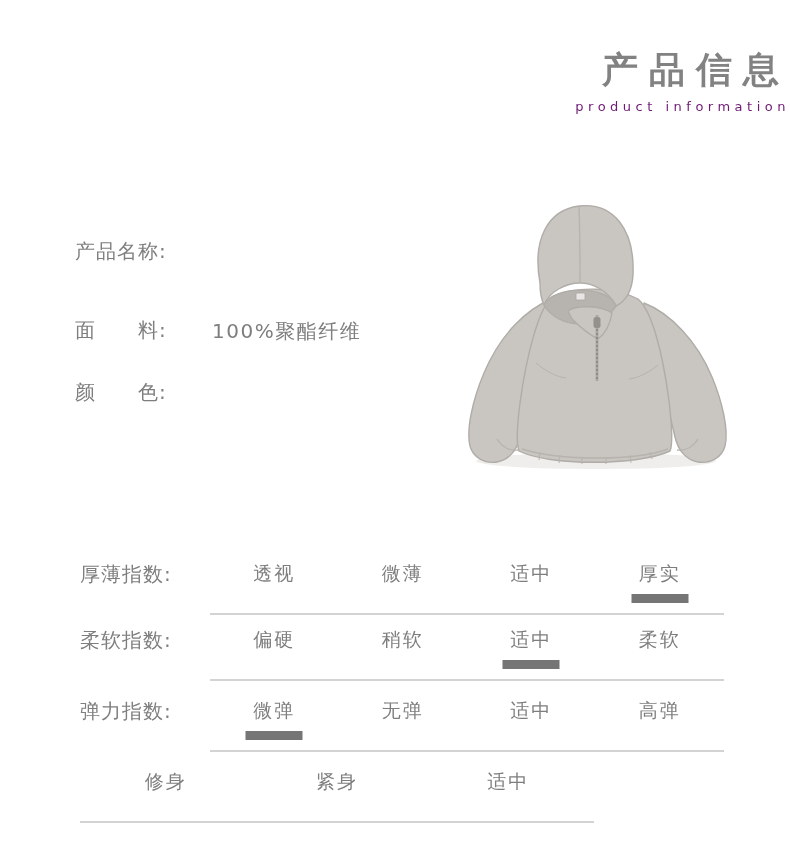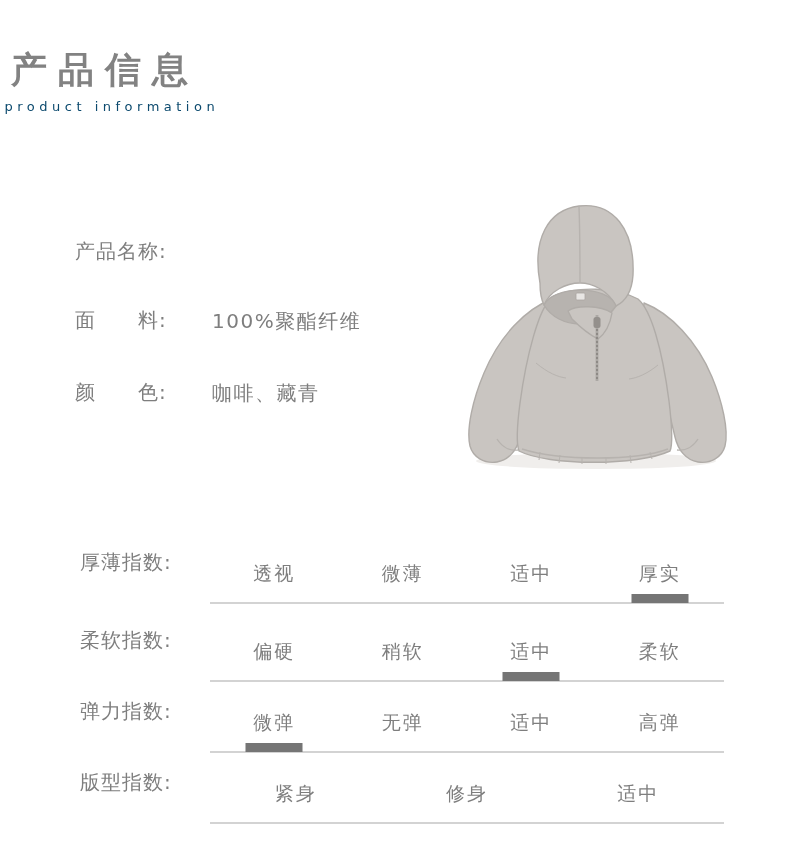--- a/index.html
+++ b/index.html
@@ -13,60 +13,60 @@
     --bg:#ffffff;
   }
   *{box-sizing:border-box;}
   html,body{margin:0;padding:0;background:#f4f4f4;}
   body{font-family:"DejaVu Sans","Liberation Sans",sans-serif;}
   .page{
     position:relative;width:790px;height:852px;margin:0 auto;
     background:var(--bg);overflow:hidden;color:var(--text);
   }
   
-  .header{position:absolute;top:50px;left:0;width:100%;text-align:left;}
+  .header{position:absolute;top:50px;left:0;width:100%;text-align:right;}
   .page-title{
     font-size:36px;font-weight:bold;color:var(--title);
     letter-spacing:11px;text-indent:11px;line-height:1.1;
   }
   .page-subtitle{
-    margin-top:9px;font-size:13px;color:#0c4a6e;
+    margin-top:9px;font-size:13px;color:#701a75;
     letter-spacing:4.5px;text-indent:4.5px;text-transform:lowercase;
   }
   
   .info-row{position:absolute;left:75px;display:flex;align-items:flex-start;}
   .info-label{
     width:106px;flex:0 0 106px;font-size:20px;color:var(--text);
     white-space:nowrap;letter-spacing:1px;
   }
   .info-value{margin-left:31px;font-size:20px;color:var(--text);letter-spacing:1.5px;line-height:29px;}
   .row-name{top:238px;align-items:flex-end;}
-  .row-fabric{top:307px;}
+  .row-fabric{top:317px;}
   .row-color{top:379px;}
   
   .product-image{position:absolute;left:440px;top:193px;width:320px;height:300px;}
   
   .index-row{position:absolute;left:80px;display:flex;align-items:flex-start;}
   .index-label{
     width:130px;flex:0 0 130px;font-size:20px;color:var(--text);
     white-space:nowrap;letter-spacing:1px;padding-top:1px;
   }
-  .index-options{position:relative;width:514px;display:flex;padding-bottom:17px;margin-top:12px;}
+  .index-options{position:relative;width:514px;display:flex;padding-bottom:28px;}
   .index-option{
     flex:1;text-align:center;font-size:19px;color:var(--text);
     letter-spacing:2px;position:relative;line-height:27px;
   }
   .index-track-line{
     position:absolute;left:0;right:0;bottom:0;height:2px;background:var(--line);
   }
   .index-option.selected::after{
     content:"";position:absolute;left:50%;bottom:-15.5px;transform:translateX(-50%);
     width:57px;height:9px;background:var(--marker);z-index:2;
   }
-  .idx-0{top:548px;}
+  .idx-0{top:560px;}
   .idx-1{top:626px;}
   .idx-2{top:697px;}
   .idx-3{top:768px;}
 </style>
 </head>
 <body>
 
 <div class="page">
 
   <div class="header">
@@ -79,21 +79,20 @@
   </div>
 
   <div class="info-row row-fabric">
     <div class="info-label">面　　料:</div>
     <div class="info-value">100%聚酯纤维</div>
   </div>
 
   <div class="info-row row-color">
     <div class="info-label">颜　　色:</div>
     <div class="info-value">
-      <div>咖啡、藏青</div>
     </div>
   </div>
 
   <svg class="product-image" viewBox="0 0 320 300" xmlns="http://www.w3.org/2000/svg" role="img">
 
     <ellipse cx="156" cy="268" rx="120" ry="8" fill="#f0eeec"></ellipse>
     <g fill="var(--garment)" stroke="var(--garment-stroke)" stroke-width="1.4" stroke-linejoin="round">
 
       <path d="M112,106 C86,116 60,142 44,180 C33,206 26,236 30,253
                C33,264 44,271 57,269 C69,267 77,257 80,244
@@ -164,22 +163,21 @@
     <div class="index-options">
       <div class="index-option selected">微弹</div>
       <div class="index-option">无弹</div>
       <div class="index-option">适中</div>
       <div class="index-option">高弹</div>
       <div class="index-track-line"></div>
     </div>
   </div>
 
   <div class="index-row idx-3">
-    <div class="index-label">版型指数:</div>
     <div class="index-options">
+      <div class="index-option">修身</div>
       <div class="index-option">紧身</div>
-      <div class="index-option">修身</div>
       <div class="index-option">适中</div>
       <div class="index-track-line"></div>
     </div>
   </div>
 
 </div>
 
 </body></html>

